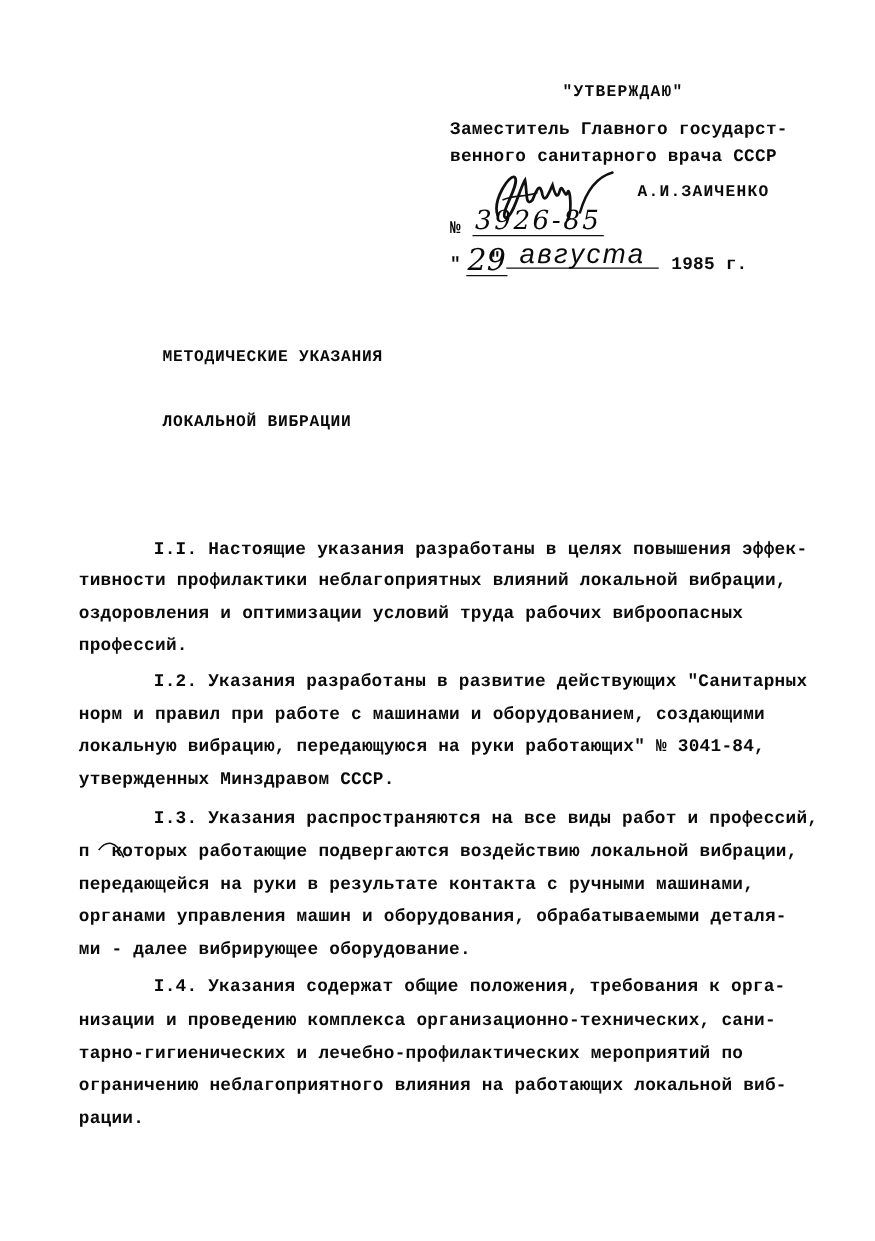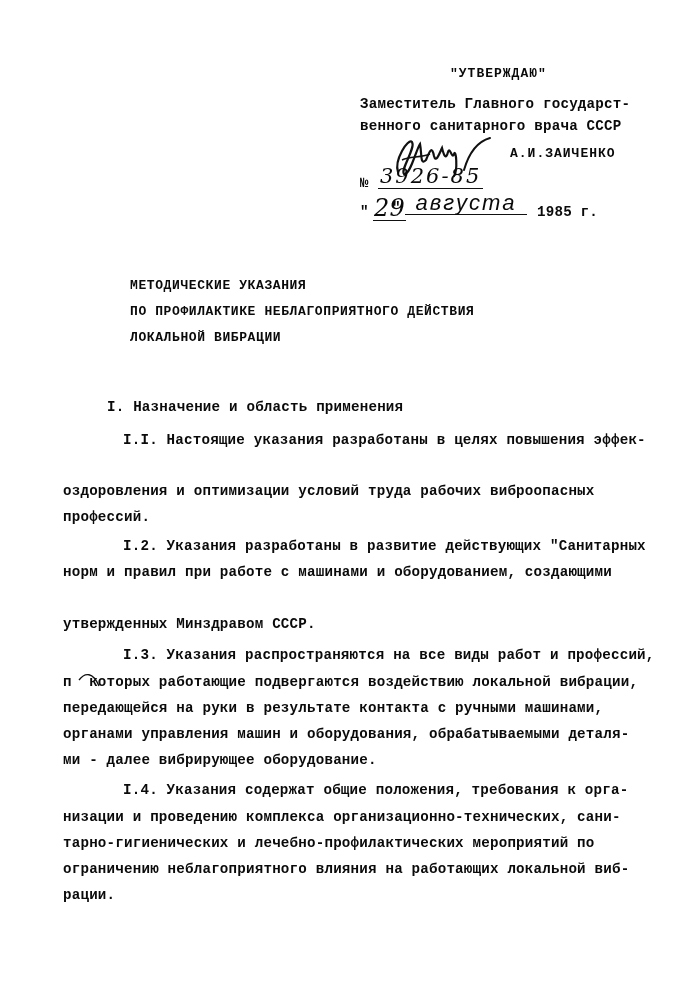--- a/index.html
+++ b/index.html
@@ -70,31 +70,31 @@
   <div class="typed num-prefix">№</div>
   <div class="typed num-value">3926-85</div>
 
   <div class="typed date-q1">"</div>
   <div class="typed date-day">29</div>
   <div class="typed date-q2">"</div>
   <div class="typed date-month">августа</div>
   <div class="typed date-year">1985 г.</div>
 
   <div class="doc-title t1">МЕТОДИЧЕСКИЕ УКАЗАНИЯ</div>
-  <div class="doc-title t2">ПО ПРОФИЛАКТИКЕ НЕБЛАГОПРИЯТНОГО ДЕЙСТВИЯ</div>
   <div class="doc-title t3">ЛОКАЛЬНОЙ ВИБРАЦИИ</div>
 
-  <div class="typed section-heading">I. Назначение и область применения</div>
 
   <div class="typed indent" style="top:433px">I.I. Настоящие указания разработаны в целях повышения эффек-</div>
+  <div class="typed line" style="top:458px">тивности профилактики неблагоприятных влияний локальной вибрации,</div>
   <div class="typed line" style="top:484px">оздоровления и оптимизации условий труда рабочих виброопасных</div>
   <div class="typed line" style="top:510px">профессий.</div>
 
   <div class="typed indent" style="top:539px">I.2. Указания разработаны в развитие действующих "Санитарных</div>
   <div class="typed line" style="top:565px">норм и правил при работе с машинами и оборудованием, создающими</div>
+  <div class="typed line" style="top:591px">локальную вибрацию, передающуюся на руки работающих" № 3041-84,</div>
   <div class="typed line" style="top:617px">утвержденных Минздравом СССР.</div>
 
   <div class="typed indent" style="top:648px">I.3. Указания распространяются на все виды работ и профессий,</div>
   <div class="typed line" style="top:675px">п  которых работающие подвергаются воздействию локальной вибрации,</div>
   <svg class="hand-mark" viewBox="0 0 26 18">
     <path d="M2 8 C 8 0, 16 0, 22 14" fill="none" stroke="#111" stroke-width="1.3"></path>
   </svg>
   <div class="typed line" style="top:701px">передающейся на руки в результате контакта с ручными машинами,</div>
   <div class="typed line" style="top:727px">органами управления машин и оборудования, обрабатываемыми деталя-</div>
   <div class="typed line" style="top:753px">ми - далее вибрирующее оборудование.</div>

